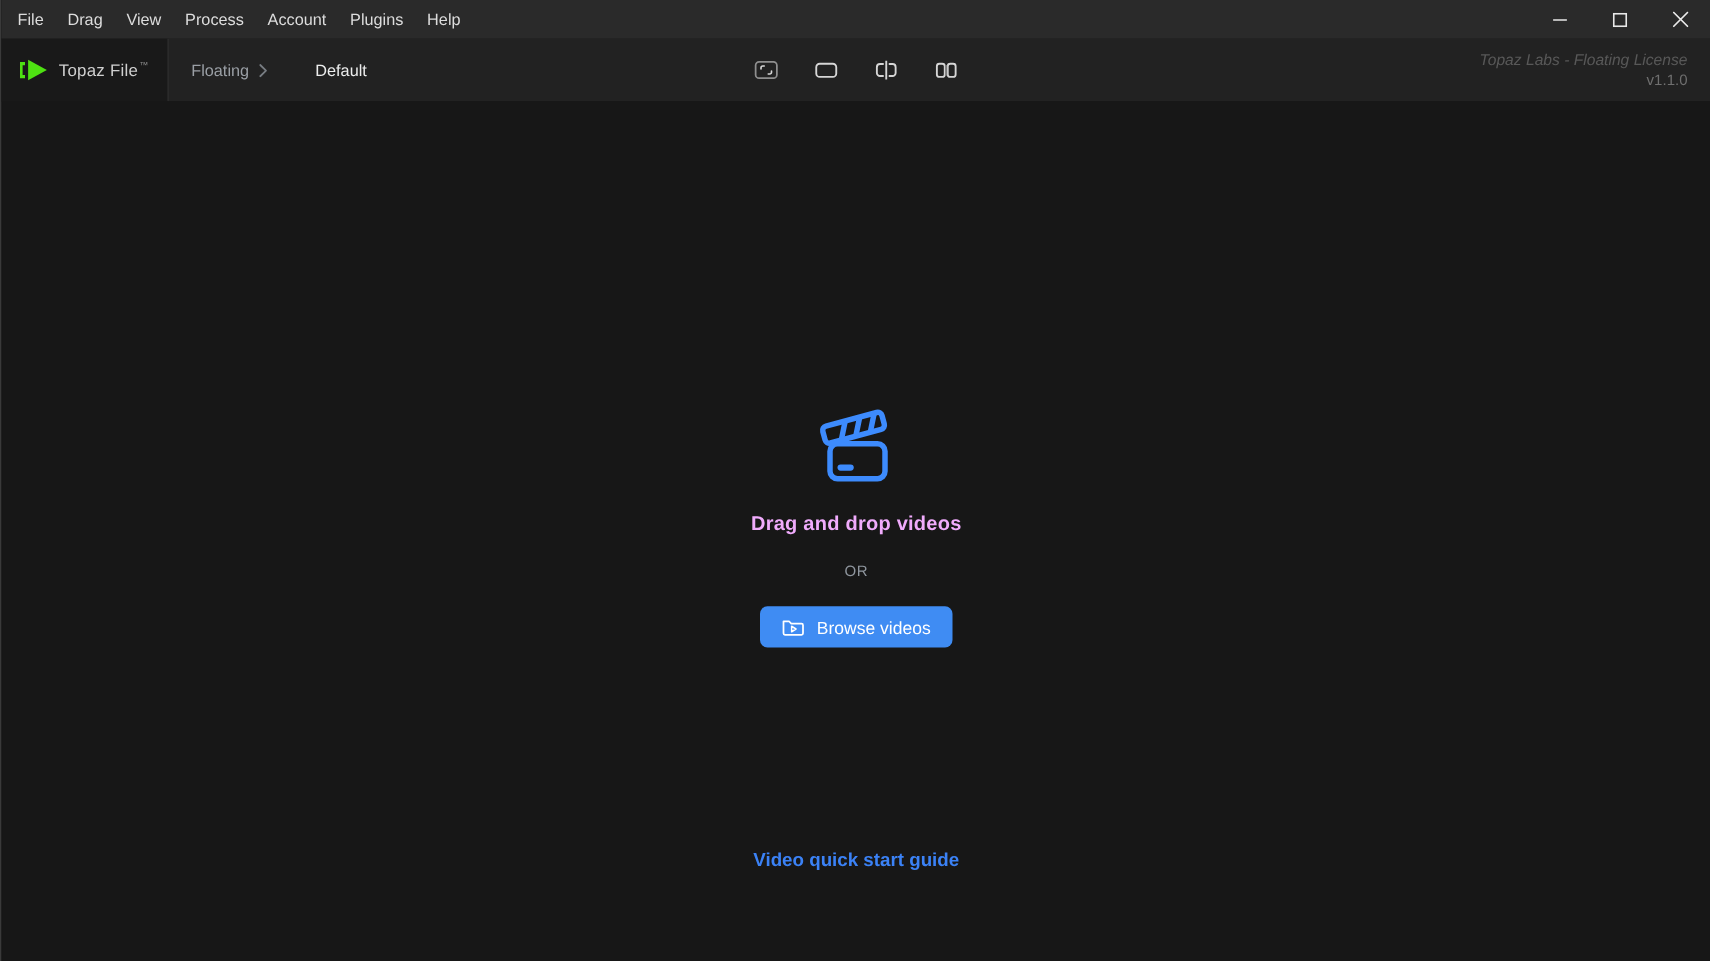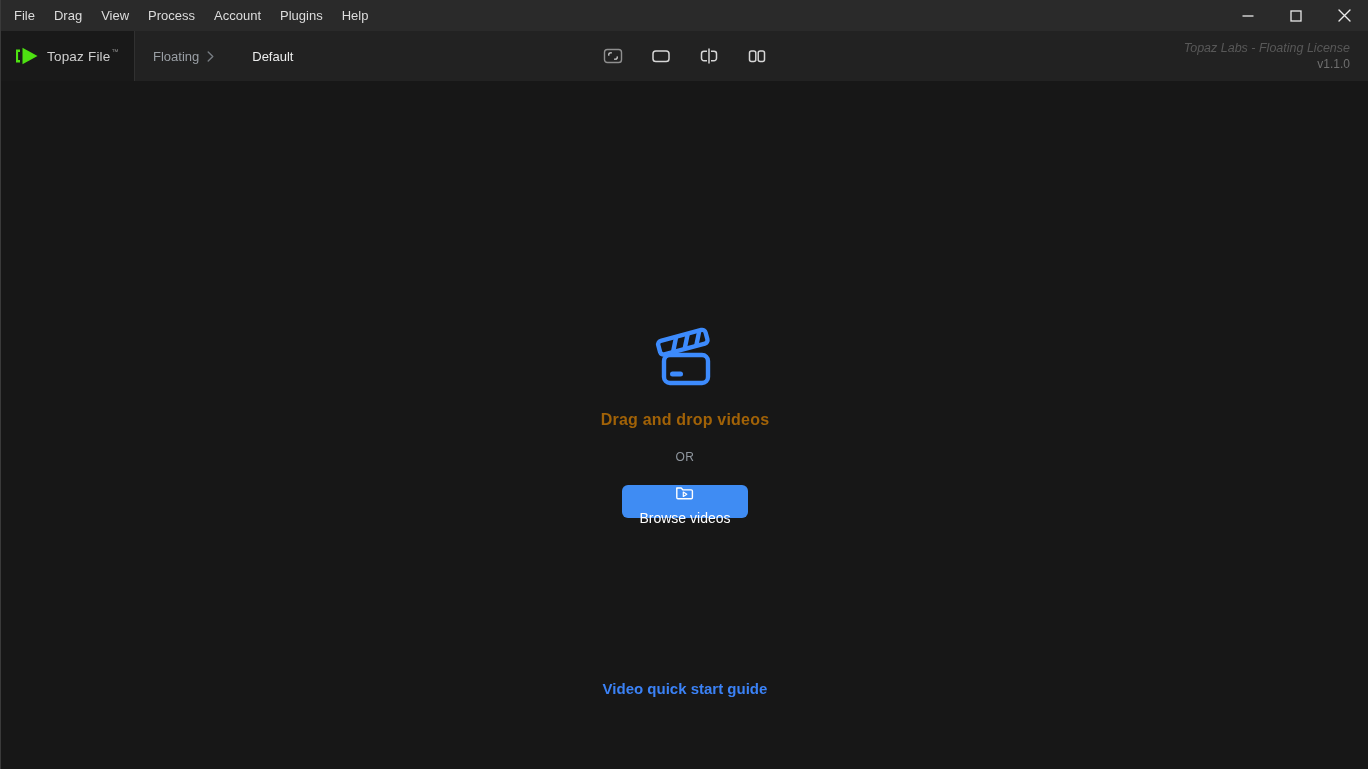--- a/index.html
+++ b/index.html
@@ -127,21 +127,21 @@
     right: 0;
     bottom: 0;
     background: #171717;
   }
   .centered { position: absolute; left: 0; right: 0; text-align: center; }
   .clapper-wrap { top: 246px; display: flex; justify-content: center; }
   .dnd-title {
     top: 330px;
     font-size: 16px;
     font-weight: 700;
-    color: #a16207;
+    color: #f0abfc;
     letter-spacing: 0.2px;
   }
   .or-label {
     top: 369px;
     font-size: 12px;
     color: #8f969e;
     letter-spacing: 0.5px;
   }
   .browse-row { top: 404px; display: flex; justify-content: center; }
   .browse-btn {
@@ -151,21 +151,20 @@
     height: 33px;
     padding: 0 17px;
     background: #3f8cf3;
     border: none;
     border-radius: 6px;
     color: #ffffff;
     font-family: inherit;
     font-size: 14px;
     font-weight: 500;
     cursor: pointer;
-    flex-direction: column;
   }
   .browse-btn svg { display: block; }
   .helper-text {
     top: 572px;
     font-size: 13px;
     color: #a7acb1;
   }
   .guide-link-row { top: 599px; }
   .guide-link {
     font-size: 15px;

